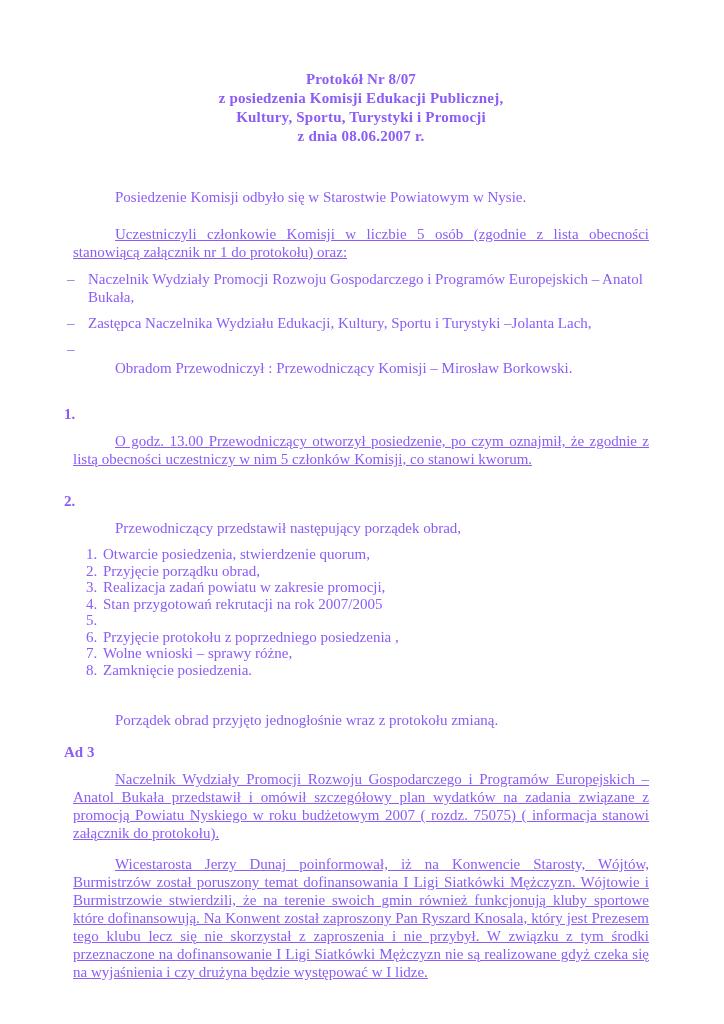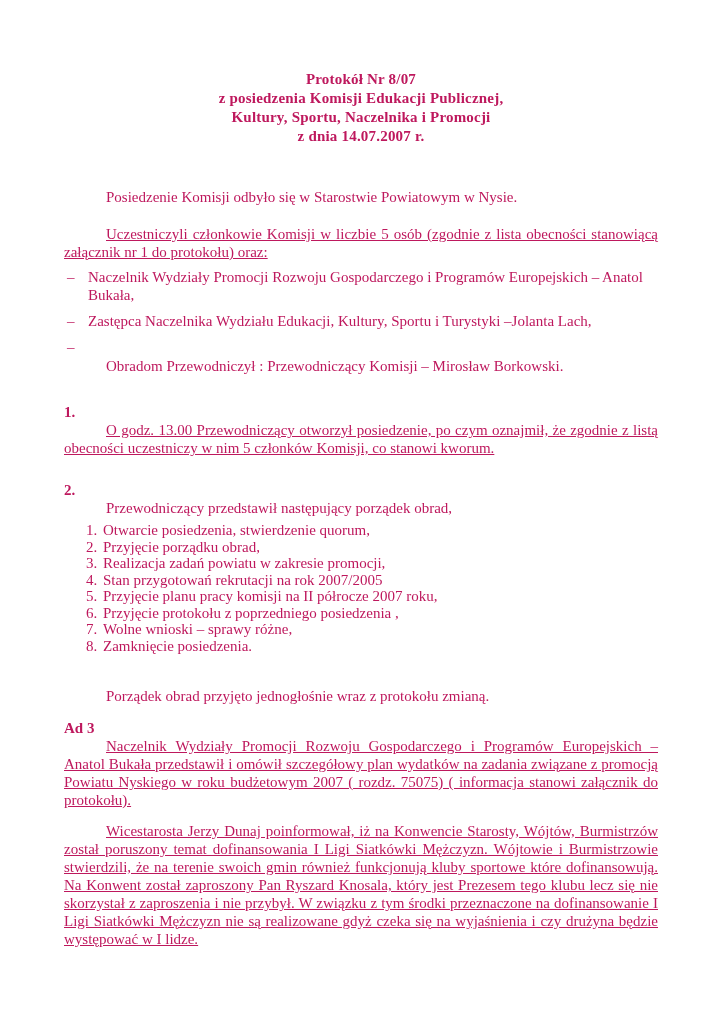--- a/index.html
+++ b/index.html
@@ -11,30 +11,30 @@
     position: relative;
     width: 724px;
     height: 1024px;
     background: #ffffff;
     overflow: hidden;
     box-sizing: border-box;
     padding: 70px 66px 0 64px;
     font-family: "Liberation Serif", "DejaVu Serif", serif;
     font-size: 15px;
     line-height: 18px;
-    color: #be185d;
+    color: #8b5cf6;
   }
   .doc-title {
     text-align: center;
     font-weight: bold;
     line-height: 19px;
     letter-spacing: 0.2px;
   }
   .p {
-    margin: 0;
+    margin: 9px;
   }
   .indent { text-indent: 42px; }
   .just { text-align: justify; text-decoration: underline; }
 
   .p-location  { margin-top: 42px; }
   .p-attendees { margin-top: 19px; }
 
   .attendee-list {
     list-style: none;
     margin: 7px 0 0 0;
@@ -80,22 +80,22 @@
   .p-ad3-2 { margin-top: 13px; }
 </style>
 </head>
 <body>
 
 <div class="page">
 
   <div class="doc-title">
     <div>Protokół Nr 8/07</div>
     <div>z posiedzenia Komisji Edukacji Publicznej,</div>
-    <div>Kultury, Sportu, Naczelnika i Promocji</div>
-    <div>z dnia 14.07.2007 r.</div>
+    <div>Kultury, Sportu, Turystyki i Promocji</div>
+    <div>z dnia 08.06.2007 r.</div>
   </div>
 
   <p class="p indent p-location">Posiedzenie Komisji odbyło się w Starostwie Powiatowym w Nysie.</p>
 
   <p class="p indent just p-attendees">Uczestniczyli członkowie Komisji w liczbie 5 osób (zgodnie z lista obecności stanowiącą załącznik nr 1 do protokołu) oraz:</p>
 
   <ul class="attendee-list">
     <li>
       <span class="dash">–</span>
       <span>Naczelnik Wydziały Promocji Rozwoju Gospodarczego i Programów Europejskich – Anatol Bukała,</span>
@@ -129,21 +129,20 @@
     <li>
       <span class="num">3.</span>
       <span>Realizacja zadań powiatu w zakresie promocji,</span>
     </li>
     <li>
       <span class="num">4.</span>
       <span>Stan przygotowań rekrutacji na rok 2007/2005</span>
     </li>
     <li>
       <span class="num">5.</span>
-      <span>Przyjęcie planu pracy komisji na II półrocze 2007 roku,</span>
     </li>
     <li>
       <span class="num">6.</span>
       <span>Przyjęcie protokołu z poprzedniego posiedzenia ,</span>
     </li>
     <li>
       <span class="num">7.</span>
       <span>Wolne wnioski – sprawy różne,</span>
     </li>
     <li>

